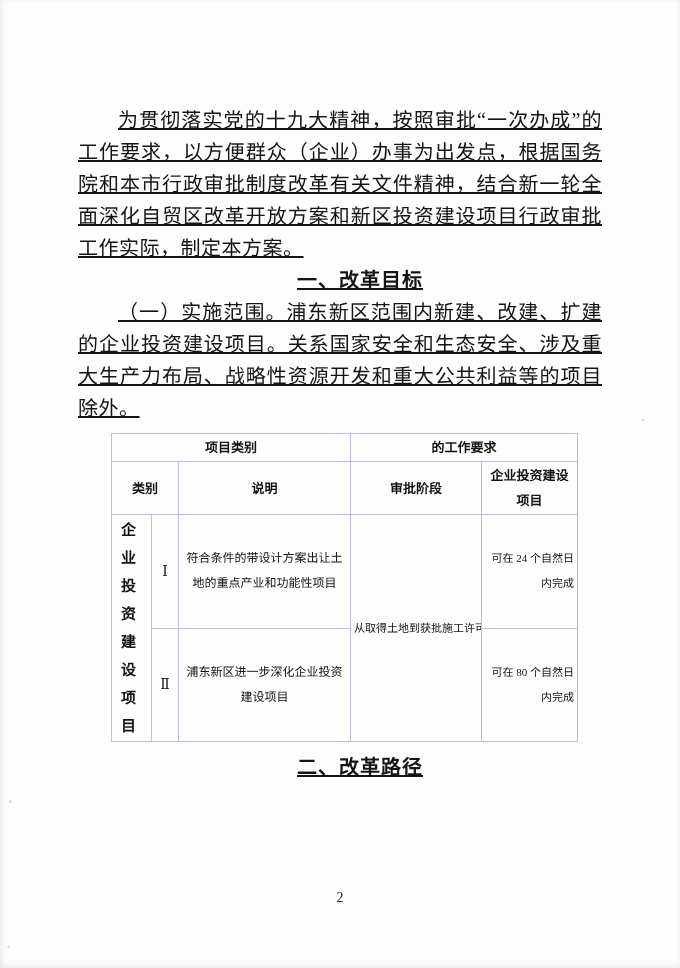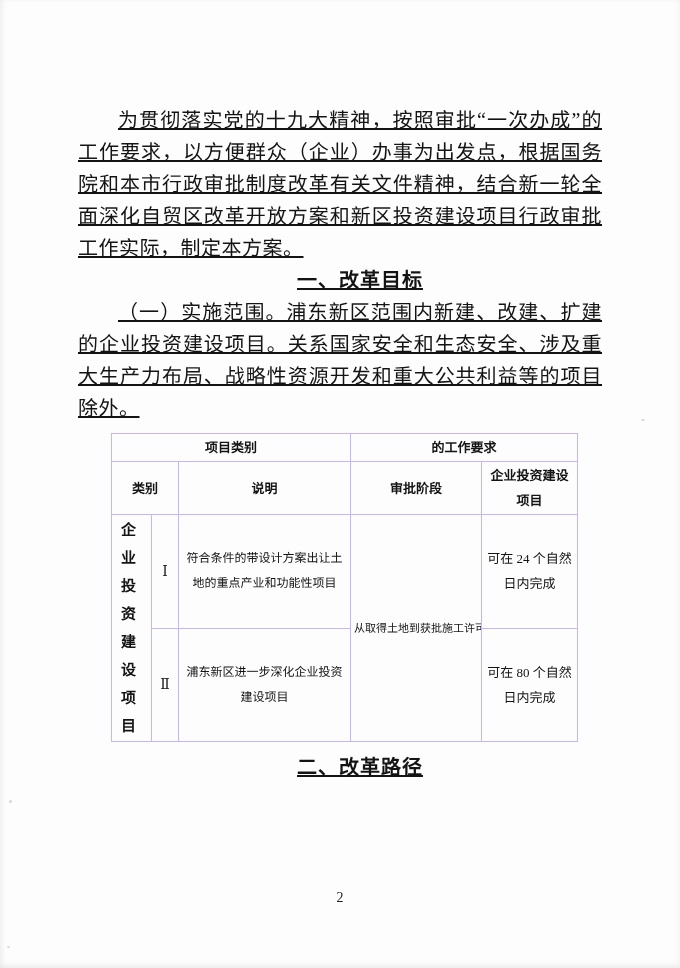--- a/index.html
+++ b/index.html
@@ -97,22 +97,22 @@
     padding-left: 7px;
     padding-right: 4px;
     word-break: break-all;
   }
   td.stage-cell {
     font-size: 11px;
     white-space: nowrap;
     margin-top: 40px;
   }
   td.duration-cell {
-    text-align: center;
-    font-size: 13px;
+    text-align: right;
+    font-size: 11px;
     padding-left: 6px;
     padding-right: 3px;
     word-break: break-all;
   }
   .page-number {
     position: absolute;
     left: 0;
     right: 0;
     top: 890px;
     text-align: center;

